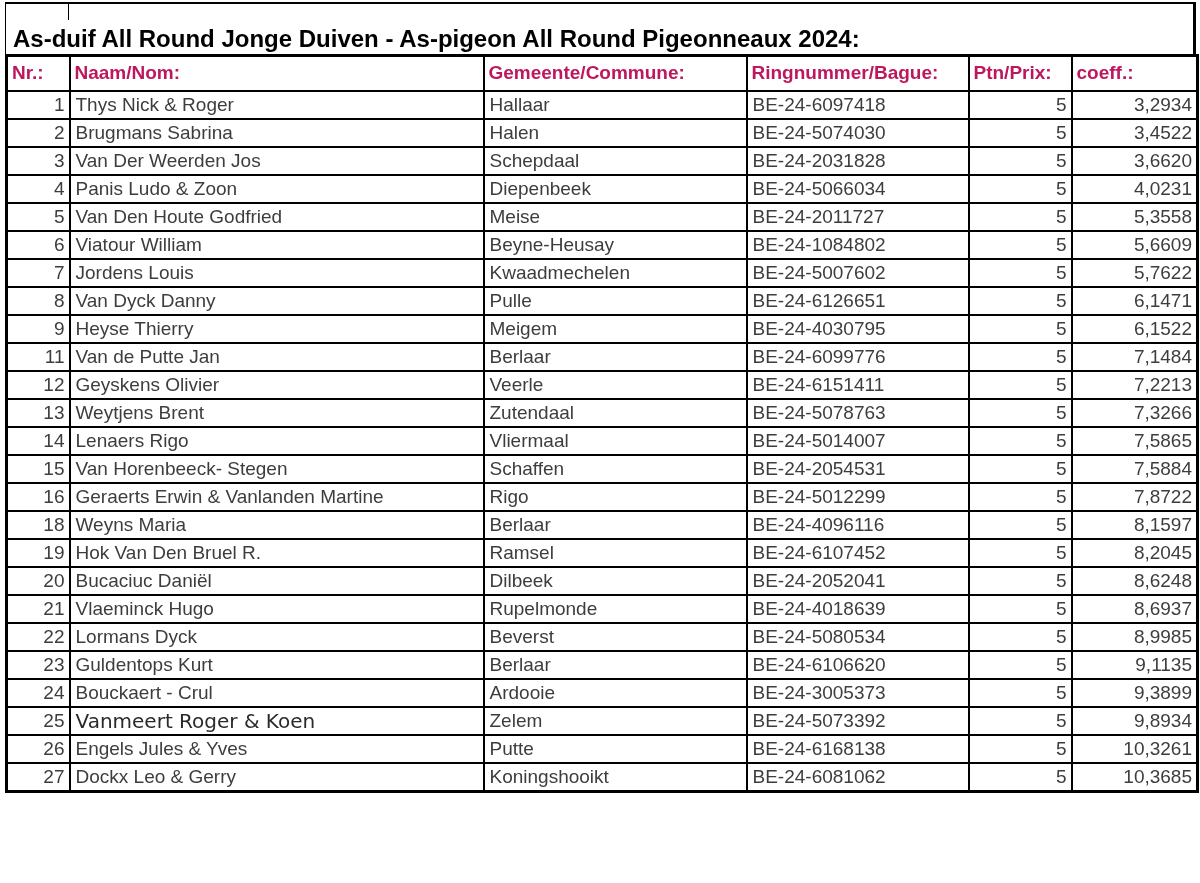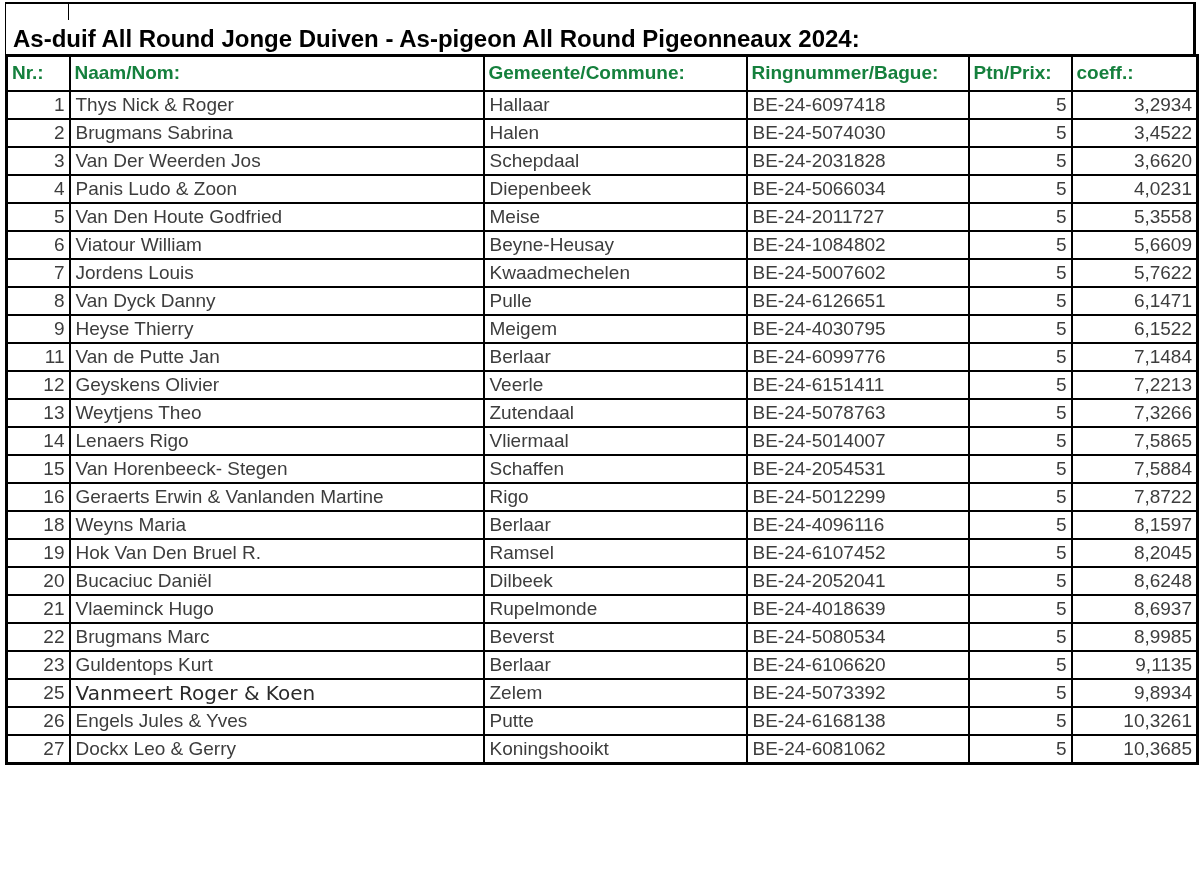--- a/index.html
+++ b/index.html
@@ -51,21 +51,21 @@
   table.results td {
     border: 2px solid #000;
     overflow: hidden;
     white-space: nowrap;
     vertical-align: middle;
   }
   table.results th {
     height: 30px;
     font-size: 19px;
     font-weight: bold;
-    color: #15803d;
+    color: #be185d;
     text-align: left;
     padding: 1px 4px 2px 4px;
   }
   table.results td {
     height: 25px;
     font-size: 19px;
     font-weight: normal;
     color: #3d3d3d;
     padding: 0 4px 1px 5px;
   }
@@ -190,21 +190,21 @@
         <tr>
           <td class="align-right cell-nr">12</td>
           <td class="align-left cell-naam">Geyskens Olivier</td>
           <td class="align-left cell-gemeente">Veerle</td>
           <td class="align-left cell-ring">BE-24-6151411</td>
           <td class="align-right cell-ptn">5</td>
           <td class="align-right cell-coeff">7,2213</td>
         </tr>
         <tr>
           <td class="align-right cell-nr">13</td>
-          <td class="align-left cell-naam">Weytjens Theo</td>
+          <td class="align-left cell-naam">Weytjens Brent</td>
           <td class="align-left cell-gemeente">Zutendaal</td>
           <td class="align-left cell-ring">BE-24-5078763</td>
           <td class="align-right cell-ptn">5</td>
           <td class="align-right cell-coeff">7,3266</td>
         </tr>
         <tr>
           <td class="align-right cell-nr">14</td>
           <td class="align-left cell-naam">Lenaers Rigo</td>
           <td class="align-left cell-gemeente">Vliermaal</td>
           <td class="align-left cell-ring">BE-24-5014007</td>
@@ -254,33 +254,41 @@
         <tr>
           <td class="align-right cell-nr">21</td>
           <td class="align-left cell-naam">Vlaeminck Hugo</td>
           <td class="align-left cell-gemeente">Rupelmonde</td>
           <td class="align-left cell-ring">BE-24-4018639</td>
           <td class="align-right cell-ptn">5</td>
           <td class="align-right cell-coeff">8,6937</td>
         </tr>
         <tr>
           <td class="align-right cell-nr">22</td>
-          <td class="align-left cell-naam">Brugmans Marc</td>
+          <td class="align-left cell-naam">Lormans Dyck</td>
           <td class="align-left cell-gemeente">Beverst</td>
           <td class="align-left cell-ring">BE-24-5080534</td>
           <td class="align-right cell-ptn">5</td>
           <td class="align-right cell-coeff">8,9985</td>
         </tr>
         <tr>
           <td class="align-right cell-nr">23</td>
           <td class="align-left cell-naam">Guldentops Kurt</td>
           <td class="align-left cell-gemeente">Berlaar</td>
           <td class="align-left cell-ring">BE-24-6106620</td>
           <td class="align-right cell-ptn">5</td>
           <td class="align-right cell-coeff">9,1135</td>
+        </tr>
+        <tr>
+          <td class="align-right cell-nr">24</td>
+          <td class="align-left cell-naam">Bouckaert - Crul</td>
+          <td class="align-left cell-gemeente">Ardooie</td>
+          <td class="align-left cell-ring">BE-24-3005373</td>
+          <td class="align-right cell-ptn">5</td>
+          <td class="align-right cell-coeff">9,3899</td>
         </tr>
         <tr class="alt-font">
           <td class="align-right cell-nr">25</td>
           <td class="align-left cell-naam">Vanmeert Roger &amp; Koen</td>
           <td class="align-left cell-gemeente">Zelem</td>
           <td class="align-left cell-ring">BE-24-5073392</td>
           <td class="align-right cell-ptn">5</td>
           <td class="align-right cell-coeff">9,8934</td>
         </tr>
         <tr>

